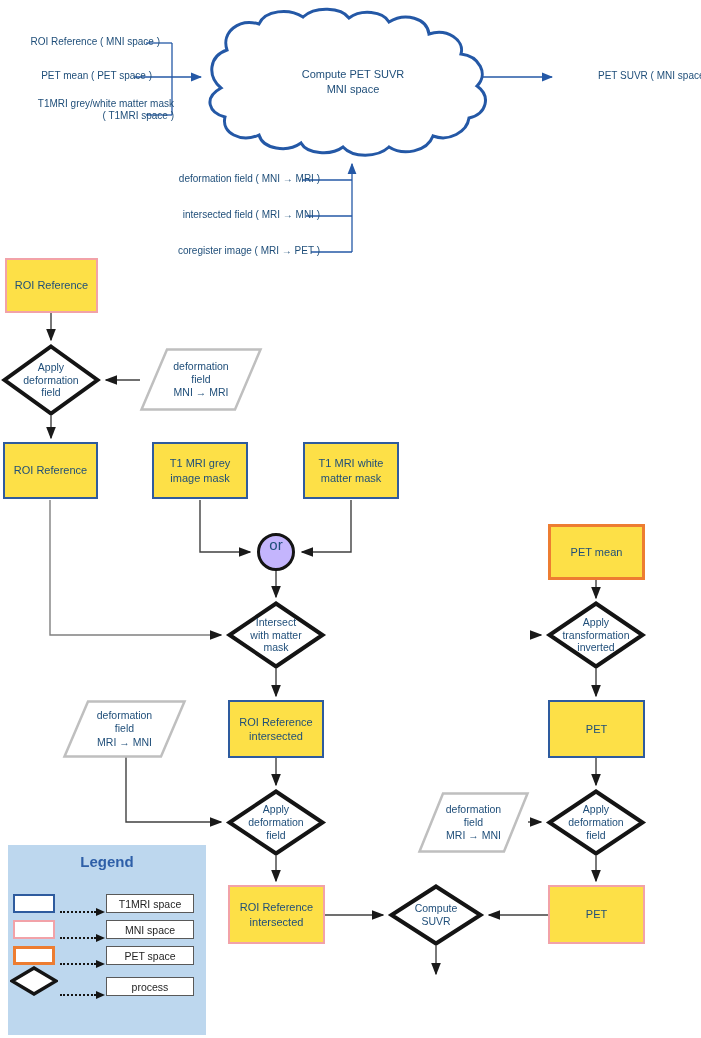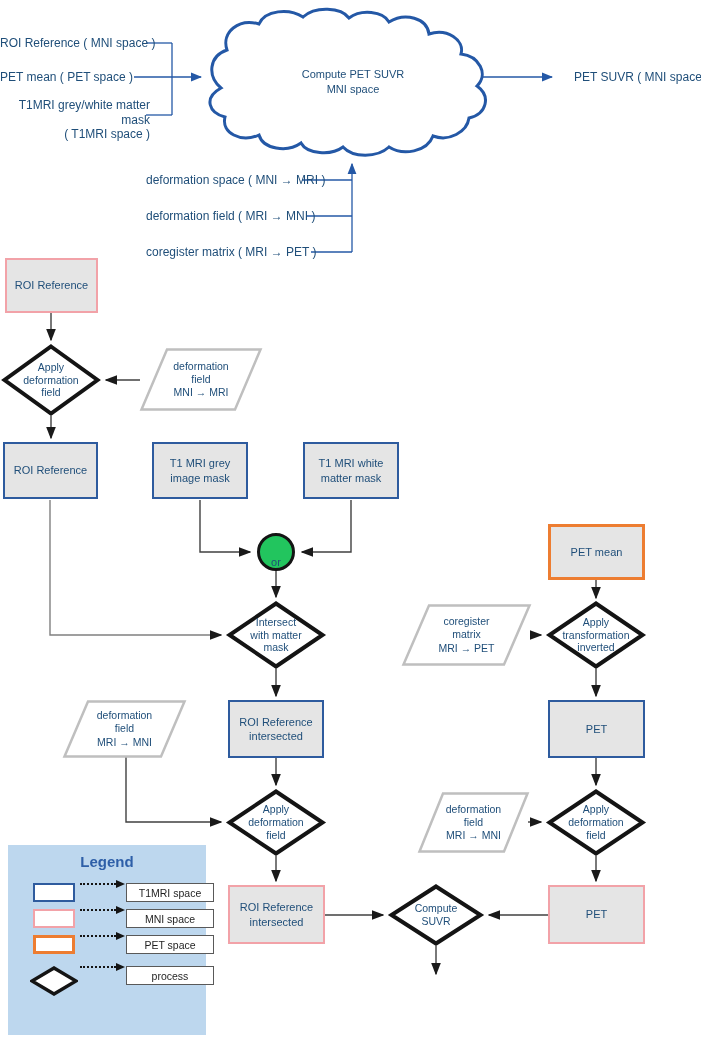--- a/index.html
+++ b/index.html
@@ -1,55 +1,55 @@
 <!DOCTYPE html>
 <html><head>
 <meta charset="utf-8">
 <style>
   html,body{margin:0;padding:0;background:#fff;}
   .stage{position:relative;width:701px;height:1038px;background:#fff;
          font-family:"Liberation Sans",sans-serif;color:#1F4E79;overflow:hidden;}
   .wires{position:absolute;left:0;top:0;width:701px;height:1038px;pointer-events:none;}
 
-  .tlabel{position:absolute;font-size:12px;line-height:1.22;color:#1F4E79;white-space:pre-line;}
+  .tlabel{position:absolute;font-size:10px;line-height:1.22;color:#1F4E79;white-space:pre-line;margin-left:24px;}
   .r{text-align:right;white-space:nowrap;}
   .c{text-align:right;}
 
-  .node{position:absolute;background:#e5e5e5;border:2.5px solid #2E5B9E;box-sizing:border-box;
+  .node{position:absolute;background:#fde047;border:2.5px solid #2E5B9E;box-sizing:border-box;
         display:flex;align-items:center;justify-content:center;text-align:center;
         font-size:11px;line-height:1.3;white-space:pre-line;color:#1F4E79;}
   .node.blue{border-color:#2E5B9E;}
   .node.pink{border-color:#F2A2A8;}
   .node.orange{border-color:#ED7D31;border-width:3px;}
 
   .diamond{position:absolute;}
   .diamond svg{position:absolute;left:0;top:0;width:100%;height:100%;overflow:visible;}
   .diamond polygon{fill:#fff;stroke:#141414;stroke-width:4;stroke-linejoin:miter;}
   .dlabel{position:absolute;left:0;top:0;right:0;bottom:0;display:flex;align-items:center;justify-content:center;
           text-align:center;font-size:10.5px;line-height:1.22;white-space:pre-line;color:#1F4E79;}
 
   .para{position:absolute;}
   .para svg{position:absolute;left:0;top:0;width:100%;height:100%;overflow:visible;}
   .para polygon{fill:#fff;stroke:#BFBFBF;stroke-width:2.5;}
   .plabel{position:absolute;left:0;top:0;right:0;bottom:0;display:flex;align-items:center;justify-content:center;
           text-align:center;font-size:10.5px;line-height:1.25;white-space:pre-line;color:#1F4E79;}
 
-  .circle{position:absolute;border:3px solid #141414;border-radius:50%;background:#22c55e;box-sizing:border-box;
-          display:flex;align-items:flex-end;justify-content:center;font-size:11px;color:#1F4E79;}
+  .circle{position:absolute;border:3px solid #141414;border-radius:50%;background:#c4b5fd;box-sizing:border-box;
+          display:flex;align-items:flex-start;justify-content:center;font-size:15px;color:#1F4E79;}
 
   .cloud{position:absolute;left:193px;top:4px;width:320px;height:156px;}
   .cloud svg{position:absolute;left:0;top:0;width:100%;height:100%;overflow:visible;}
   .cloud path{fill:#fff;stroke:#2458A6;stroke-width:3;}
   .cloud-label{position:absolute;left:0;top:0;right:0;bottom:0;display:flex;align-items:center;justify-content:center;
                text-align:center;font-size:11px;line-height:1.35;white-space:pre-line;color:#1F4E79;}
 
   .legend{position:absolute;left:8px;top:845px;width:198px;height:190px;background:#BDD7EE;}
   .legend-title{position:absolute;left:0;top:8px;width:100%;text-align:center;
                 font-size:15px;font-weight:600;color:#2E5FA8;}
-  .lrow{position:absolute;left:20px;display:flex;align-items:flex-start;height:30px;}
+  .lrow{position:absolute;left:0;display:flex;align-items:flex-end;height:30px;}
   .sw{width:52px;display:flex;justify-content:center;align-items:center;}
   .swrect{width:42px;height:19px;background:#fff;border:2.5px solid;box-sizing:border-box;display:inline-block;}
   .dotarrow{width:36px;height:0;border-top:2px dotted #141414;position:relative;margin-right:10px;}
   .dotarrow::after{content:'';position:absolute;right:-9px;top:-5px;width:0;height:0;
                    border-left:9px solid #141414;border-top:4px solid transparent;border-bottom:4px solid transparent;}
   .lbox{width:88px;height:19px;background:#fff;border:1.5px solid #595959;box-sizing:border-box;
         display:flex;align-items:center;justify-content:center;font-size:10.5px;color:#1f1f1f;white-space:nowrap;}
 </style>
 </head>
 <body>
@@ -109,23 +109,23 @@
                C48,139 28,129 32,113 C16,109 10,94 28,84 Z"></path>
     </svg>
     <div class="cloud-label">Compute PET SUVR
 MNI space</div>
   </div>
 
   <div class="tlabel r" style="left:0;top:36px;width:136px;">ROI Reference ( MNI space )</div>
   <div class="tlabel r" style="left:0;top:70px;width:128px;">PET mean ( PET space )</div>
   <div class="tlabel c" style="left:0;top:98px;width:150px;">T1MRI grey/white matter mask
 ( T1MRI space )</div>
-  <div class="tlabel r" style="left:146px;top:173px;width:150px;">deformation space ( MNI → MRI )</div>
-  <div class="tlabel r" style="left:146px;top:209px;width:150px;">deformation field ( MRI → MNI )</div>
-  <div class="tlabel r" style="left:146px;top:245px;width:150px;">coregister matrix ( MRI → PET )</div>
+  <div class="tlabel r" style="left:146px;top:173px;width:150px;">deformation field ( MNI → MRI )</div>
+  <div class="tlabel r" style="left:146px;top:209px;width:150px;">intersected field ( MRI → MNI )</div>
+  <div class="tlabel r" style="left:146px;top:245px;width:150px;">coregister image ( MRI → PET )</div>
   <div class="tlabel" style="left:574px;top:70px;white-space:nowrap;">PET SUVR ( MNI space )</div>
 
   <div class="node pink" style="left:5px;top:258px;width:93px;height:55px;">
     <span>ROI Reference</span>
   </div>
   <div class="node blue" style="left:3px;top:442px;width:95px;height:57px;">
     <span>ROI Reference</span>
   </div>
   <div class="node blue" style="left:152px;top:442px;width:96px;height:57px;">
     <span>T1 MRI grey
@@ -213,28 +213,20 @@
 field
 MNI → MRI</div>
   </div>
   <div class="para" style="left:63px;top:700px;width:123px;height:58px;">
     <svg viewBox="0 0 123 58" preserveAspectRatio="none">
         <polygon points="25,1.5 121.5,1.5 98,56.5 1.5,56.5"></polygon>
       </svg>
     <div class="plabel">deformation
 field
 MRI → MNI</div>
-  </div>
-  <div class="para" style="left:402px;top:604px;width:129px;height:62px;">
-    <svg viewBox="0 0 129 62" preserveAspectRatio="none">
-        <polygon points="27,1.5 127.5,1.5 102,60.5 1.5,60.5"></polygon>
-      </svg>
-    <div class="plabel">coregister
-matrix
-MRI → PET</div>
   </div>
   <div class="para" style="left:418px;top:792px;width:111px;height:61px;">
     <svg viewBox="0 0 111 61" preserveAspectRatio="none">
         <polygon points="25,1.5 109.5,1.5 86,59.5 1.5,59.5"></polygon>
       </svg>
     <div class="plabel">deformation
 field
 MRI → MNI</div>
   </div>
 

